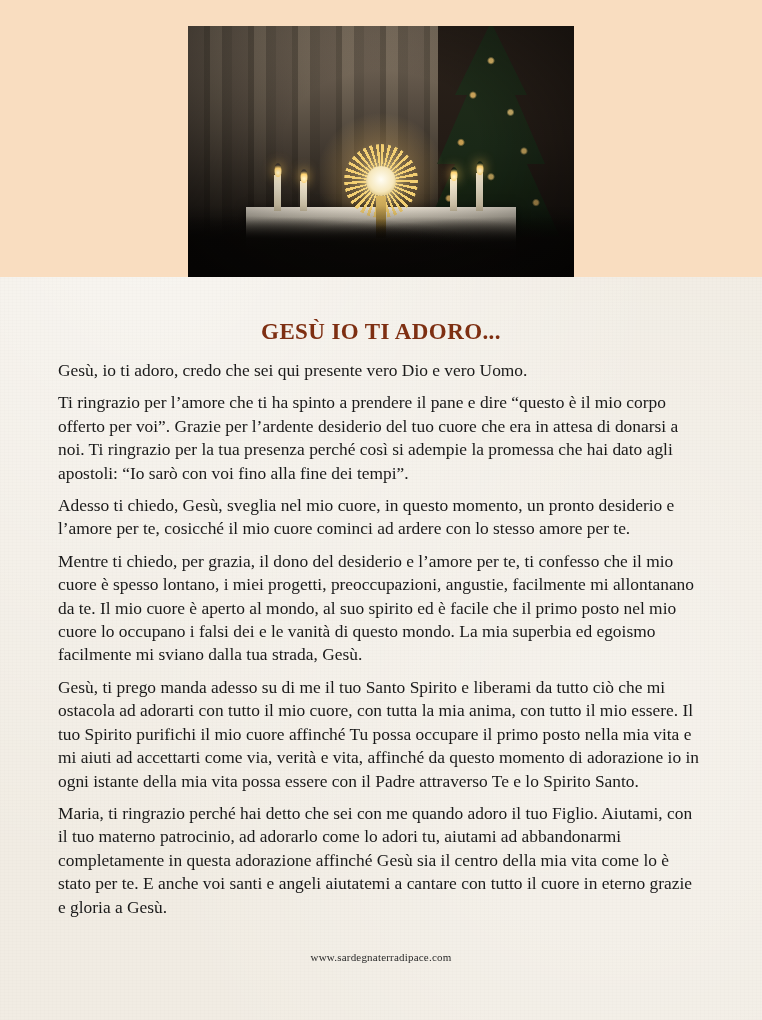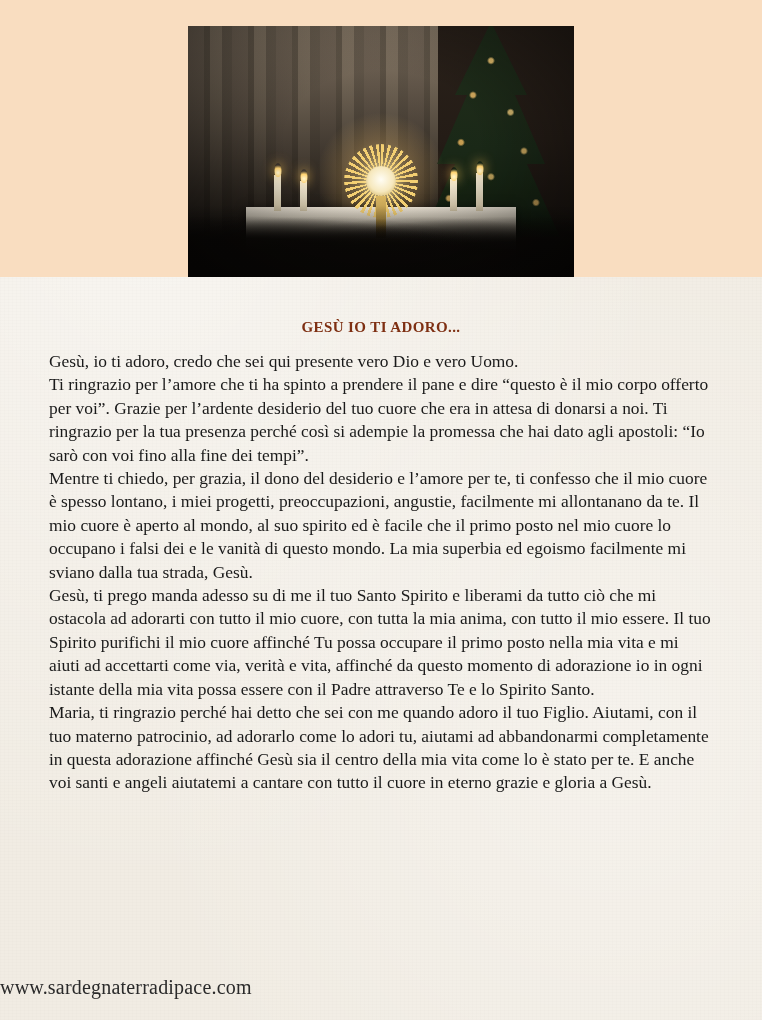--- a/index.html
+++ b/index.html
@@ -225,46 +225,46 @@
     left: 0;
     top: 277px;
     width: 762px;
   }
   .doc-title {
     margin: 42px 0 14px 0;
     text-align: center;
     font-family: "Liberation Serif", serif;
     font-variant: small-caps;
     font-weight: bold;
-    font-size: 15px;
+    font-size: 23px;
     letter-spacing: .4px;
     color: #7e2f12;
   }
   .body-text {
     margin: 0 auto;
     width: 664px;
     font-size: 17.4px;
     line-height: 1.345;
     color: #1a1a1a;
     text-align: left;
   }
   .body-text p {
-    margin: 0;
+    margin: 9px;
   }
   .signature {
     margin-top: 2px;
     font-style: italic;
   }
   .footer {
     position: absolute;
     left: 0;
-    top: 976px;
-    width: 762px;
-    text-align: left;
-    font-size: 20px;
+    top: 951px;
+    width: 762px;
+    text-align: center;
+    font-size: 11px;
     color: #2a2a2a;
     letter-spacing: .2px;
   }
 </style>
 </head>
 <body>
 
 <div class="page">
 
   <div class="banner"></div>
@@ -290,20 +290,21 @@
       <div class="ph-people"></div>
       <div class="ph-vignette"></div>
     </div>
   </div>
 
   <div class="content">
     <h1 class="doc-title">GESÙ IO TI ADORO...</h1>
     <div class="body-text">
       <p>Gesù, io ti adoro, credo che sei qui presente vero Dio e vero Uomo.</p>
       <p>Ti ringrazio per l’amore che ti ha spinto a prendere il pane e dire “questo è il mio corpo offerto per voi”. Grazie per l’ardente desiderio del tuo cuore che era in attesa di donarsi a noi. Ti ringrazio per la tua presenza  perché così si adempie la promessa che hai dato agli apostoli:  “Io sarò con voi fino alla fine dei tempi”.</p>
+      <p>Adesso ti chiedo, Gesù, sveglia nel mio cuore, in questo momento, un pronto desiderio e l’amore per te, cosicché il mio cuore cominci ad ardere con lo stesso amore per te.</p>
       <p>Mentre ti chiedo, per grazia, il dono del desiderio e l’amore per te, ti confesso che il mio cuore è spesso lontano, i miei progetti, preoccupazioni, angustie, facilmente mi allontanano da te. Il mio cuore è aperto al mondo, al suo spirito ed è facile che il primo posto nel mio cuore lo occupano i falsi dei e le vanità di questo mondo. La mia superbia ed egoismo facilmente mi sviano dalla tua strada, Gesù.</p>
       <p>Gesù, ti prego manda adesso su di me il tuo Santo Spirito e liberami da tutto ciò che mi ostacola ad adorarti con tutto il mio cuore, con tutta la mia anima, con tutto il mio essere. Il tuo Spirito purifichi il mio cuore affinché Tu possa occupare il primo posto nella mia vita e mi aiuti ad accettarti come via, verità e vita, affinché da questo momento di adorazione io in ogni istante della mia vita possa essere con il Padre attraverso Te e lo Spirito Santo.</p>
       <p>Maria, ti ringrazio perché hai detto che sei con me quando adoro il tuo Figlio. Aiutami, con il tuo materno patrocinio, ad adorarlo come lo adori tu, aiutami ad abbandonarmi completamente in questa adorazione affinché Gesù sia il centro della mia vita come lo è stato per te. E anche voi santi e angeli aiutatemi a cantare con tutto il cuore in eterno grazie e gloria a Gesù.</p>
     </div>
   </div>
 
   <div class="footer">www.sardegnaterradipace.com</div>
 
 </div>
 

